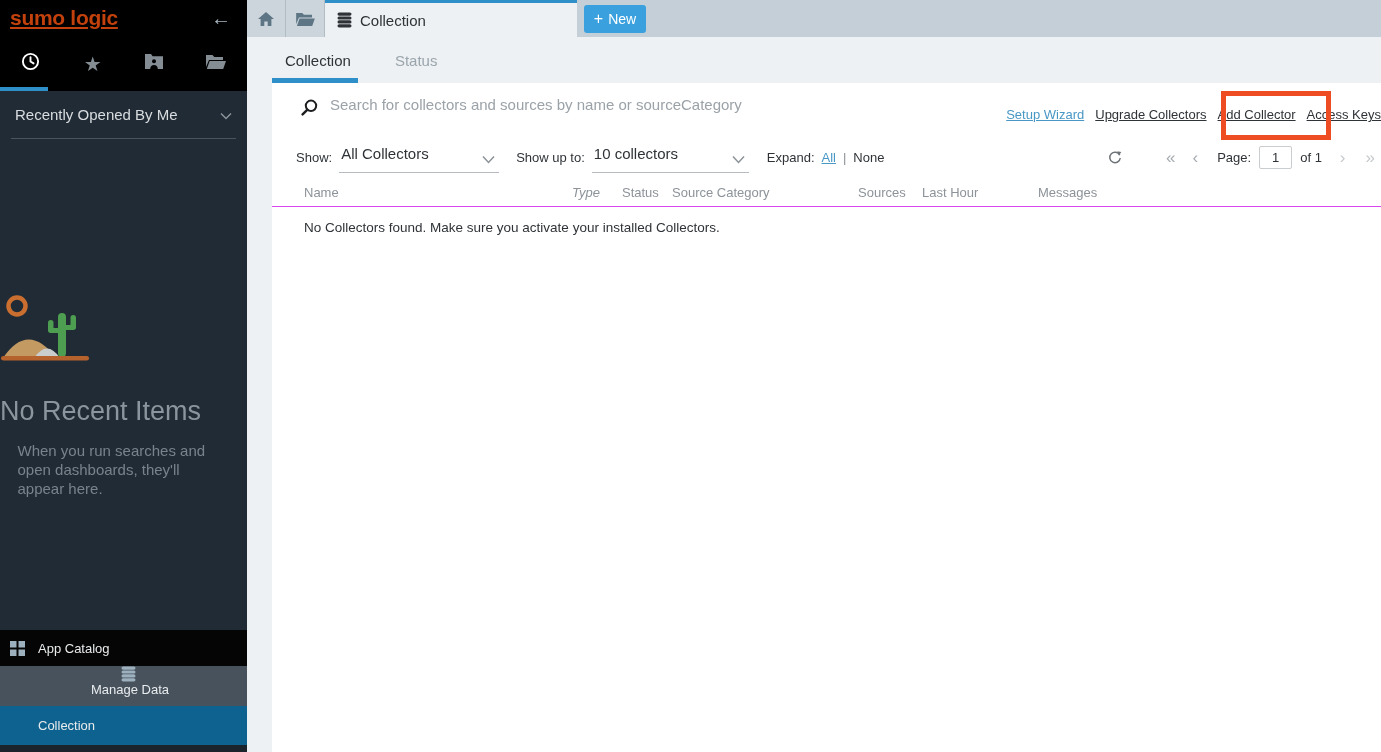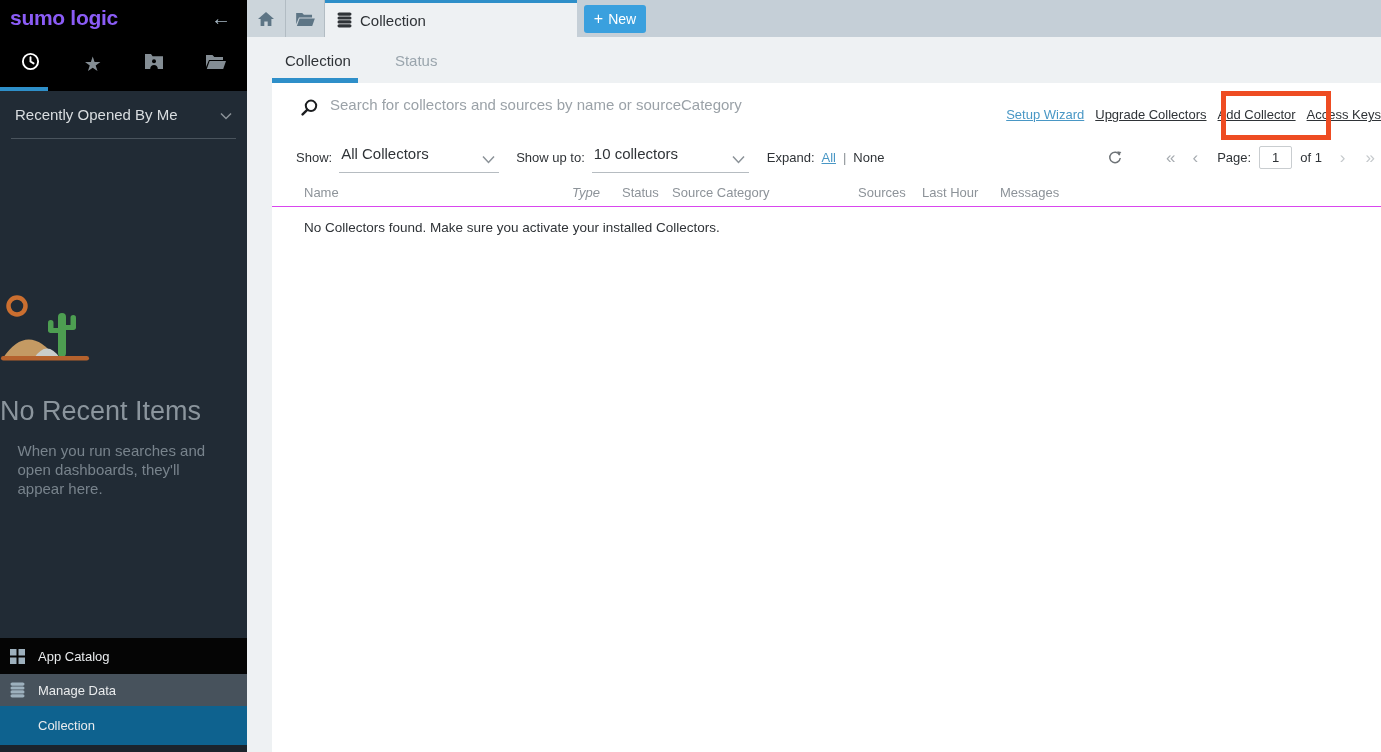--- a/index.html
+++ b/index.html
@@ -2,36 +2,36 @@
 <html><head>
 <meta charset="utf-8">
 <style>
   * { margin:0; padding:0; box-sizing:border-box; }
   body { font-family:"Liberation Sans", sans-serif; }
   .screen { position:relative; width:1381px; height:752px; overflow:hidden; background:#eef1f3; }
 
   
   .sidebar { position:absolute; left:0; top:0; width:247px; height:752px; background:#212b35; }
   .sb-header { height:36px; background:#000; display:flex; align-items:center; justify-content:space-between; padding:0 16px 0 10px; }
-  .sb-logo { color:#8b5cf6; font-size:21px; font-weight:bold; letter-spacing:-0.3px; }
+  .sb-logo { color:#c2410c; font-size:21px; font-weight:bold; letter-spacing:-0.3px;text-decoration:underline; }
   .sb-collapse { color:#a9bac6; font-size:20px; line-height:1; cursor:pointer; }
   .sb-icons { height:55px; background:#000; display:flex; position:relative; }
   .sb-icon-cell { flex:1; display:flex; align-items:center; justify-content:center; cursor:pointer; }
   .sb-icons .active-underline { position:absolute; left:0; bottom:0; width:48px; height:4px; background:#2e8fc9; }
   .star-glyph { color:#848d94; font-size:20px; line-height:1; }
   .sb-recent { height:48px; margin:0 11px; border-bottom:1px solid #4a545d; display:flex; align-items:center; justify-content:space-between; color:#d9dde0; font-size:15px; padding:0 4px; cursor:pointer; }
   .sb-empty { text-align:left; margin-top:154px; }
   .sb-empty-title { margin-top:27px; font-size:27px; color:#8b959d; font-weight:normal; }
   .sb-empty-desc { margin:14px auto 0; width:212px; font-size:15px; line-height:19px; color:#78838c; }
   .sb-bottom { position:absolute; left:0; right:0; bottom:0; }
   .sb-item { display:flex; align-items:center; font-size:13px; color:#e9ebed; cursor:pointer; }
   .sb-item .sb-item-icon { width:15px; margin-left:10px; display:flex; }
   .sb-item .sb-item-label { margin-left:13px; }
   .sb-item-appcatalog { height:36px; background:#050505; }
-  .sb-item-managedata { height:32px; background:#47525c; }
+  .sb-item-managedata { height:40px; background:#47525c;flex-direction:column; }
   .sb-item-collection { height:39px; background:#0e628f; padding-left:38px; }
   .sb-strip { height:7px; background:#1b242d; }
 
   
   .main { position:absolute; left:247px; top:0; width:1134px; height:752px; background:#eef1f3; }
   .tabbar { height:37px; background:#c5cfd7; display:flex; align-items:stretch; }
   .tab-btn { width:39px; background:#ccd5db; border-right:1px solid #b2bcc3; display:flex; align-items:center; justify-content:center; cursor:pointer; }
   .tab-active { width:252px; background:#eef1f3; border-top:3px solid #2e8fc9; display:flex; align-items:center; padding-left:12px; gap:8px; font-size:15px; color:#2f3337; cursor:pointer; }
   .new-btn { margin-left:7px; margin-top:5px; height:28px; width:62px; background:#3aa0de; border:none; border-radius:3px; color:#fff; font-size:14px; display:flex; align-items:center; justify-content:center; gap:5px; cursor:pointer; }
   .new-btn .plus { font-size:16px; line-height:1; }
@@ -67,21 +67,21 @@
   .pg-prev { color:#a6abb0; margin-right:19px; }
   .pg-label { margin-right:8px; }
   .page-input { width:33px; height:23px; border:1px solid #c9cdd0; border-radius:2px; text-align:center; font-size:13px; color:#2f3337; margin-right:8px; font-family:"Liberation Sans", sans-serif; }
   .pg-of { margin-right:18px; }
   .pg-next { color:#c5c9cc; margin-right:20px; }
   .pg-last { color:#c5c9cc; }
 
   .thead { position:absolute; top:102px; left:0; right:0; height:22px; border-bottom:1px solid #d946ef; font-size:13px; color:#8d9399; }
   .thead span { position:absolute; top:0; cursor:pointer; }
   .col0 { left:32px; } .col1 { left:300px;font-style:italic; } .col2 { left:350px; } .col3 { left:400px; }
-  .col4 { left:586px; } .col5 { left:650px; } .col6 { left:728px; }
+  .col4 { left:586px; } .col5 { left:650px; } .col6 { left:766px; }
   .empty-msg { position:absolute; top:137px; left:32px; font-size:13.5px; color:#2f3337; }
 </style>
 </head>
 <body>
 
 <div class="screen">
 
   <aside class="sidebar">
     <div class="sb-header">
       <span class="sb-logo">sumo logic</span>

